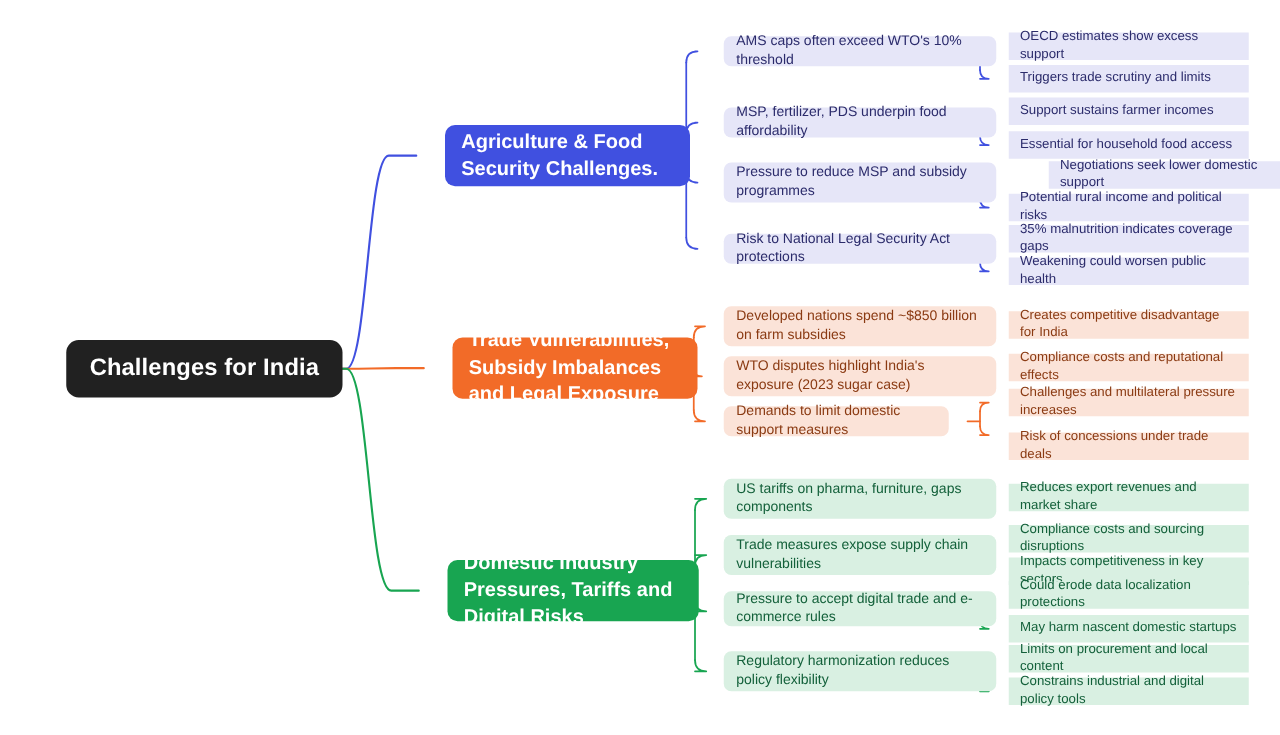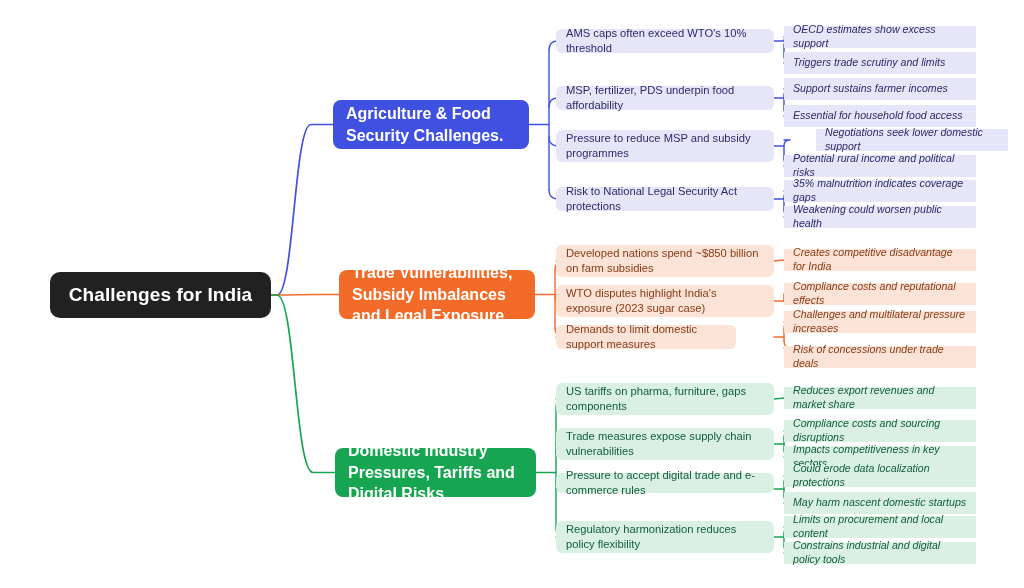--- a/index.html
+++ b/index.html
@@ -22,20 +22,21 @@
     width: 1024px;
     height: 588px;
     pointer-events: none;
   }
   .node {
     position: absolute;
     box-sizing: border-box;
     display: flex;
     align-items: center;
     border-radius: 7px;
+    margin-left: 23px;
   }
   .root-node {
     background: #212121;
     color: #ffffff;
     font-size: 19px;
     font-weight: bold;
     letter-spacing: 0.1px;
     padding: 0 18px;
     border-radius: 10px;
     justify-content: center;
@@ -52,21 +53,20 @@
     font-size: 11.2px;
     line-height: 1.33;
     padding: 0 10px;
     border-radius: 6px;
   }
   .leaf-node {
     font-size: 10.6px;
     line-height: 1.3;
     padding: 0 9px;
     border-radius: 0;
-    font-style: italic;
   }
 </style>
 </head>
 <body>
 
 <div id="canvas">
   <svg id="connectors">
       <path d="M 267 295 L 277 295 C 294 295 294 124.5 311 124.5 L 333 124.5" fill="none" stroke="#4050E0" stroke-width="1.7" stroke-linecap="round" stroke-linejoin="round"></path>
       <path d="M 529 124.5 L 549 124.5" fill="none" stroke="#4050E0" stroke-width="1.4" stroke-linecap="round" stroke-linejoin="round"></path>
       <path d="M 549 50 L 549 190" fill="none" stroke="#4050E0" stroke-width="1.4" stroke-linecap="round" stroke-linejoin="round"></path>
@@ -119,21 +119,21 @@
       <path d="M 774 489 L 784 489" fill="none" stroke="#18A551" stroke-width="1.4" stroke-linecap="round" stroke-linejoin="round"></path>
       <path d="M 784 483 L 784 496" fill="none" stroke="#18A551" stroke-width="1.4" stroke-linecap="round" stroke-linejoin="round"></path>
       <path d="M 784 483 Q 784 476 791 476 L 784 476" fill="none" stroke="#18A551" stroke-width="1.4" stroke-linecap="round" stroke-linejoin="round"></path>
       <path d="M 784 496 Q 784 503 791 503 L 784 503" fill="none" stroke="#18A551" stroke-width="1.4" stroke-linecap="round" stroke-linejoin="round"></path>
       <path d="M 774 537 L 784 537" fill="none" stroke="#18A551" stroke-width="1.4" stroke-linecap="round" stroke-linejoin="round"></path>
       <path d="M 784 534 L 784 546" fill="none" stroke="#18A551" stroke-width="1.4" stroke-linecap="round" stroke-linejoin="round"></path>
       <path d="M 784 534 Q 784 527 791 527 L 784 527" fill="none" stroke="#18A551" stroke-width="1.4" stroke-linecap="round" stroke-linejoin="round"></path>
       <path d="M 784 546 Q 784 553 791 553 L 784 553" fill="none" stroke="#18A551" stroke-width="1.4" stroke-linecap="round" stroke-linejoin="round"></path>
     </svg>
   <div id="nodes">
-      <div class="node root-node" style="left: 50px; top: 272px; width: 221px; height: 46px; background: rgb(33, 33, 33); color: rgb(255, 255, 255);">Challenges for India</div>
+      <div class="node root-node" style="left: 30px; top: 272px; width: 221px; height: 46px; background: rgb(33, 33, 33); color: rgb(255, 255, 255);">Challenges for India</div>
       <div class="node branch-node" style="left: 333px; top: 100px; width: 196px; height: 49px; background: rgb(64, 80, 224);">Agriculture &amp; Food Security Challenges.</div>
       <div class="node sub-node" style="left: 556px; top: 29px; width: 218px; height: 24px; background: rgb(230, 230, 248); color: rgb(43, 43, 107);">AMS caps often exceed WTO's 10% threshold</div>
       <div class="node leaf-node" style="left: 784px; top: 26px; width: 192px; height: 22px; background: rgb(230, 230, 248); color: rgb(43, 43, 107);">OECD estimates show excess support</div>
       <div class="node leaf-node" style="left: 784px; top: 52px; width: 192px; height: 22px; background: rgb(230, 230, 248); color: rgb(43, 43, 107);">Triggers trade scrutiny and limits</div>
       <div class="node sub-node" style="left: 556px; top: 86px; width: 218px; height: 24px; background: rgb(230, 230, 248); color: rgb(43, 43, 107);">MSP, fertilizer, PDS underpin food affordability</div>
       <div class="node leaf-node" style="left: 784px; top: 78px; width: 192px; height: 22px; background: rgb(230, 230, 248); color: rgb(43, 43, 107);">Support sustains farmer incomes</div>
       <div class="node leaf-node" style="left: 784px; top: 105px; width: 192px; height: 22px; background: rgb(230, 230, 248); color: rgb(43, 43, 107);">Essential for household food access</div>
       <div class="node sub-node" style="left: 556px; top: 130px; width: 218px; height: 32px; background: rgb(230, 230, 248); color: rgb(43, 43, 107);">Pressure to reduce MSP and subsidy programmes</div>
       <div class="node leaf-node" style="left: 816px; top: 129px; width: 192px; height: 22px; background: rgb(230, 230, 248); color: rgb(43, 43, 107);">Negotiations seek lower domestic support</div>
       <div class="node leaf-node" style="left: 784px; top: 155px; width: 192px; height: 22px; background: rgb(230, 230, 248); color: rgb(43, 43, 107);">Potential rural income and political risks</div>
@@ -147,20 +147,20 @@
       <div class="node leaf-node" style="left: 784px; top: 283px; width: 192px; height: 22px; background: rgb(251, 227, 216); color: rgb(138, 58, 18);">Compliance costs and reputational effects</div>
       <div class="node sub-node" style="left: 556px; top: 325px; width: 180px; height: 24px; background: rgb(251, 227, 216); color: rgb(138, 58, 18);">Demands to limit domestic support measures</div>
       <div class="node leaf-node" style="left: 784px; top: 311px; width: 192px; height: 22px; background: rgb(251, 227, 216); color: rgb(138, 58, 18);">Challenges and multilateral pressure increases</div>
       <div class="node leaf-node" style="left: 784px; top: 346px; width: 192px; height: 22px; background: rgb(251, 227, 216); color: rgb(138, 58, 18);">Risk of concessions under trade deals</div>
       <div class="node branch-node" style="left: 335px; top: 448px; width: 201px; height: 49px; background: rgb(24, 165, 81);">Domestic Industry Pressures, Tariffs and Digital Risks</div>
       <div class="node sub-node" style="left: 556px; top: 383px; width: 218px; height: 32px; background: rgb(217, 240, 226); color: rgb(19, 96, 58);">US tariffs on pharma, furniture, gaps components</div>
       <div class="node leaf-node" style="left: 784px; top: 387px; width: 192px; height: 22px; background: rgb(217, 240, 226); color: rgb(19, 96, 58);">Reduces export revenues and market share</div>
       <div class="node sub-node" style="left: 556px; top: 428px; width: 218px; height: 32px; background: rgb(217, 240, 226); color: rgb(19, 96, 58);">Trade measures expose supply chain vulnerabilities</div>
       <div class="node leaf-node" style="left: 784px; top: 420px; width: 192px; height: 22px; background: rgb(217, 240, 226); color: rgb(19, 96, 58);">Compliance costs and sourcing disruptions</div>
       <div class="node leaf-node" style="left: 784px; top: 446px; width: 192px; height: 22px; background: rgb(217, 240, 226); color: rgb(19, 96, 58);">Impacts competitiveness in key sectors</div>
-      <div class="node sub-node" style="left: 556px; top: 473px; width: 218px; height: 20px; background: rgb(217, 240, 226); color: rgb(19, 96, 58);">Pressure to accept digital trade and e-commerce rules</div>
+      <div class="node sub-node" style="left: 556px; top: 473px; width: 218px; height: 28px; background: rgb(217, 240, 226); color: rgb(19, 96, 58);">Pressure to accept digital trade and e-commerce rules</div>
       <div class="node leaf-node" style="left: 784px; top: 465px; width: 192px; height: 22px; background: rgb(217, 240, 226); color: rgb(19, 96, 58);">Could erode data localization protections</div>
       <div class="node leaf-node" style="left: 784px; top: 492px; width: 192px; height: 22px; background: rgb(217, 240, 226); color: rgb(19, 96, 58);">May harm nascent domestic startups</div>
       <div class="node sub-node" style="left: 556px; top: 521px; width: 218px; height: 32px; background: rgb(217, 240, 226); color: rgb(19, 96, 58);">Regulatory harmonization reduces policy flexibility</div>
       <div class="node leaf-node" style="left: 784px; top: 516px; width: 192px; height: 22px; background: rgb(217, 240, 226); color: rgb(19, 96, 58);">Limits on procurement and local content</div>
       <div class="node leaf-node" style="left: 784px; top: 542px; width: 192px; height: 22px; background: rgb(217, 240, 226); color: rgb(19, 96, 58);">Constrains industrial and digital policy tools</div>
     </div>
 </div>
 
 </body></html>

